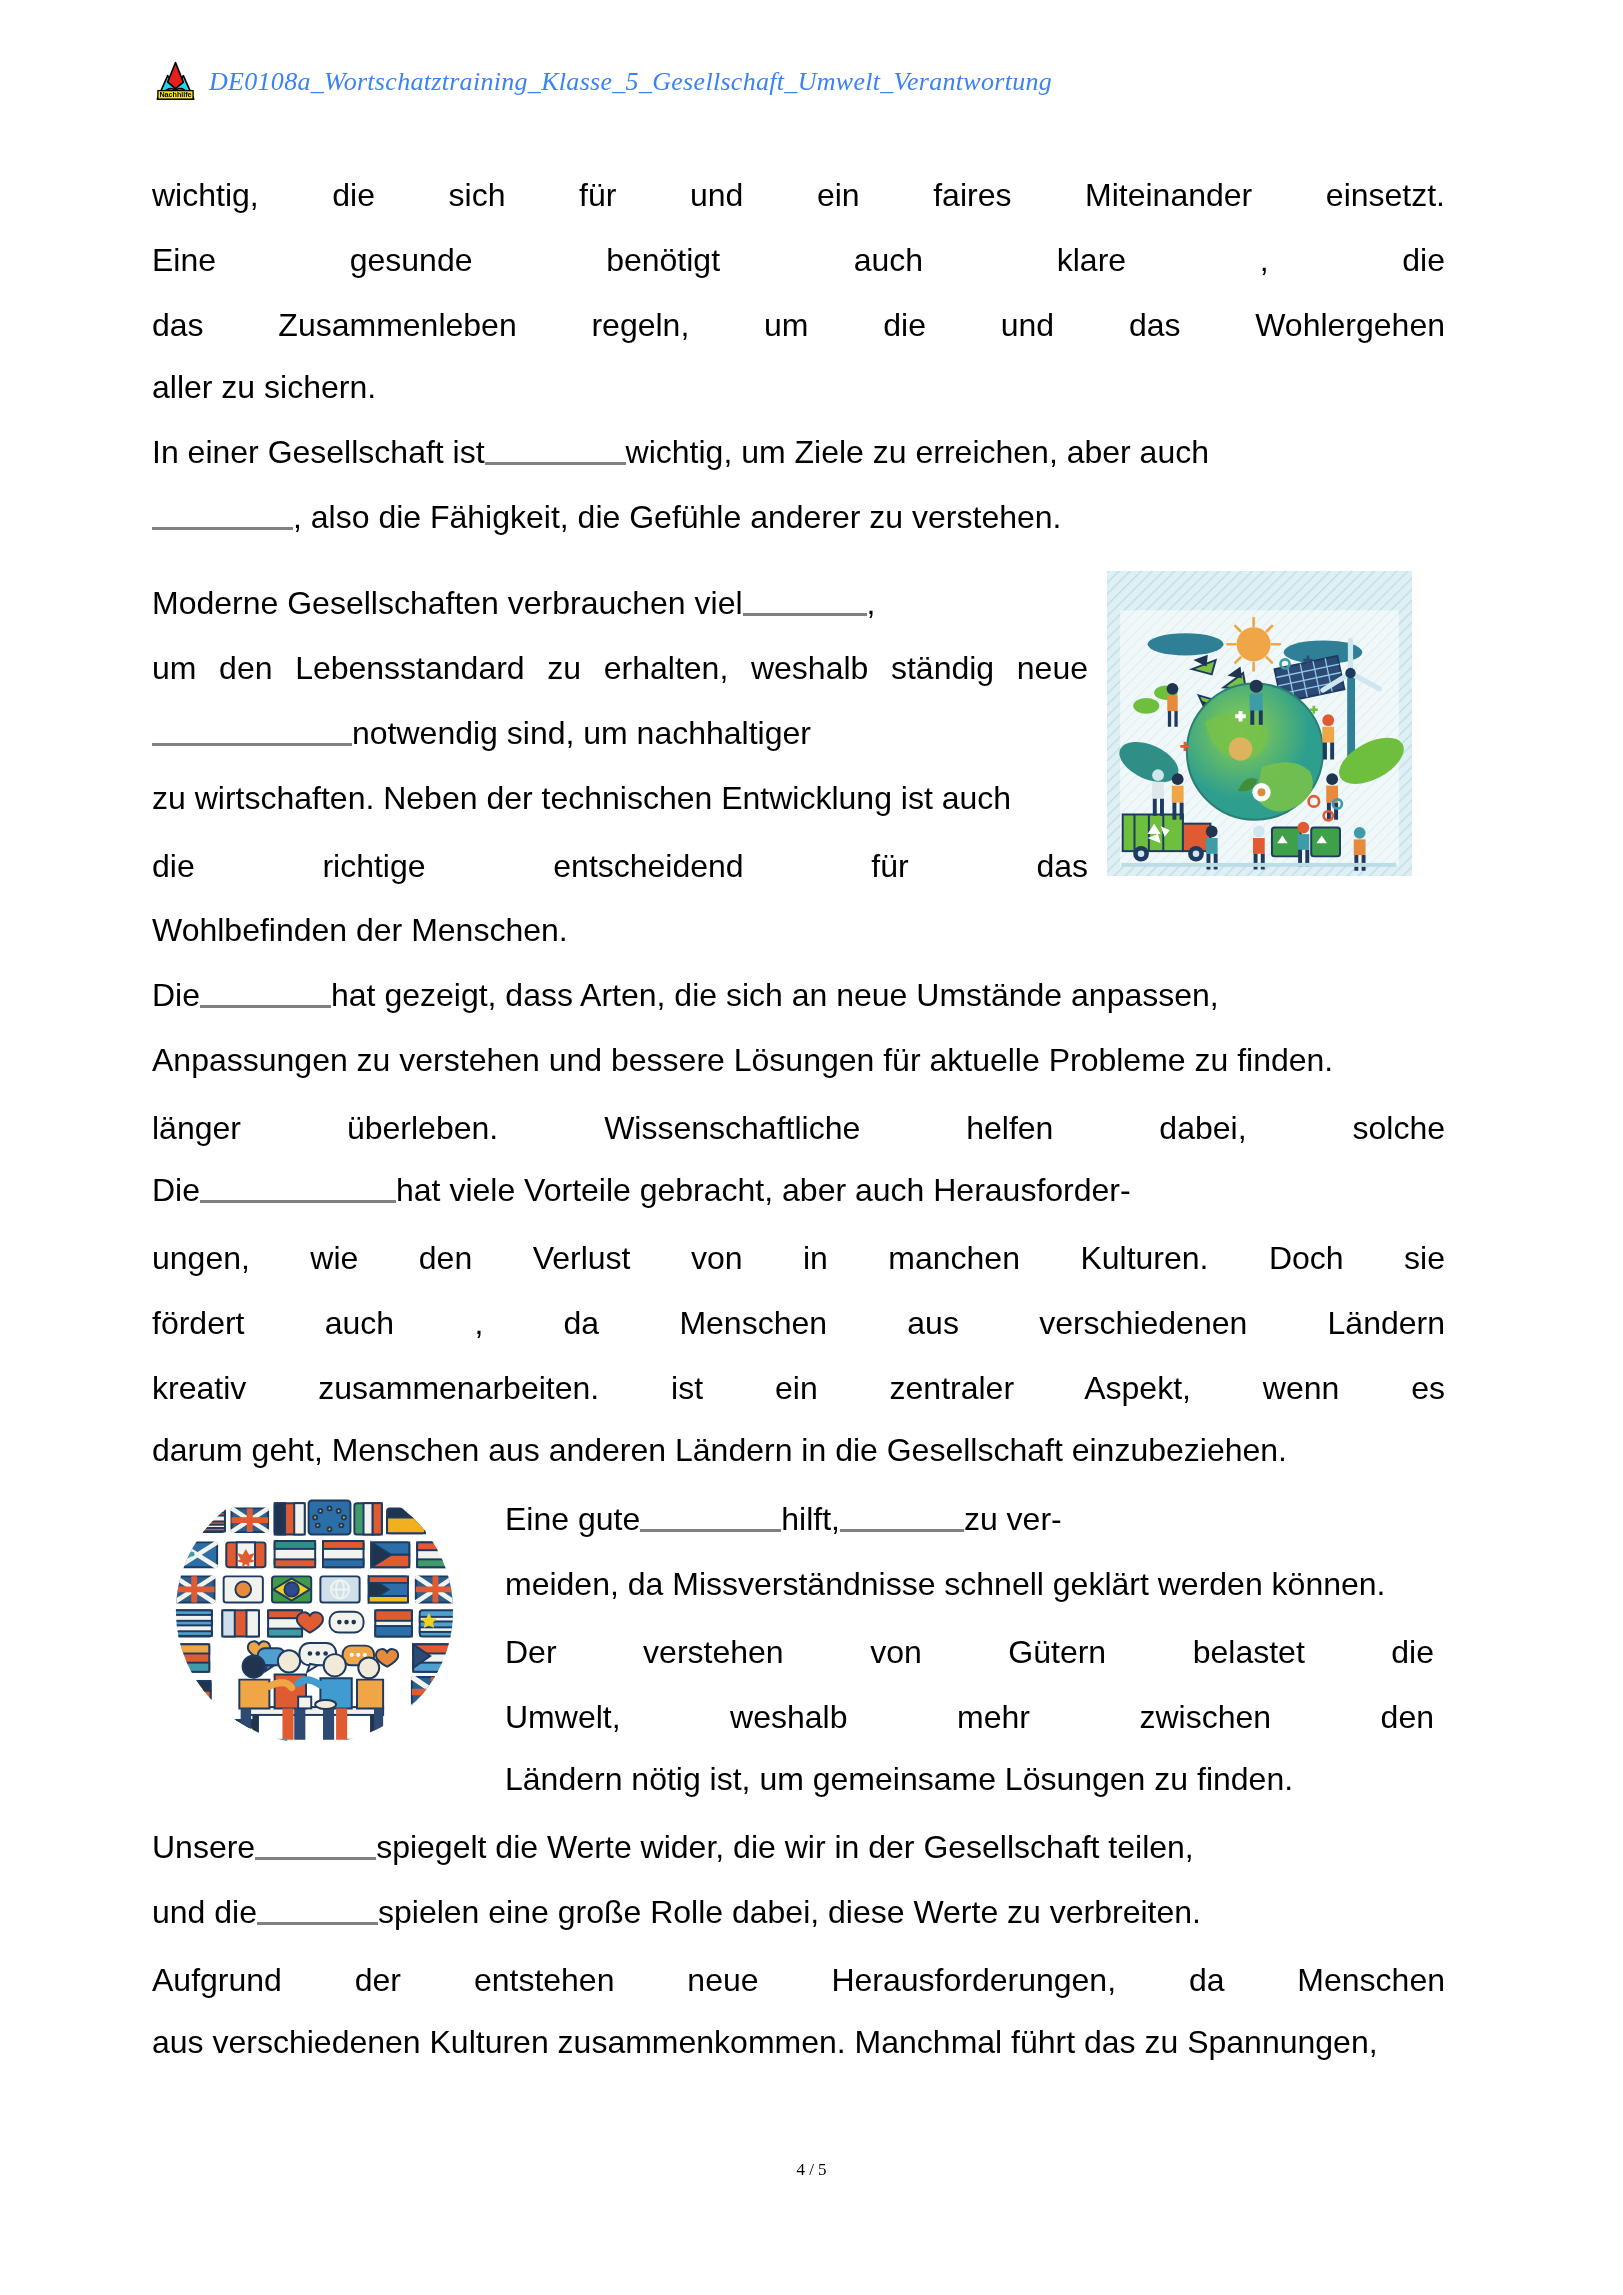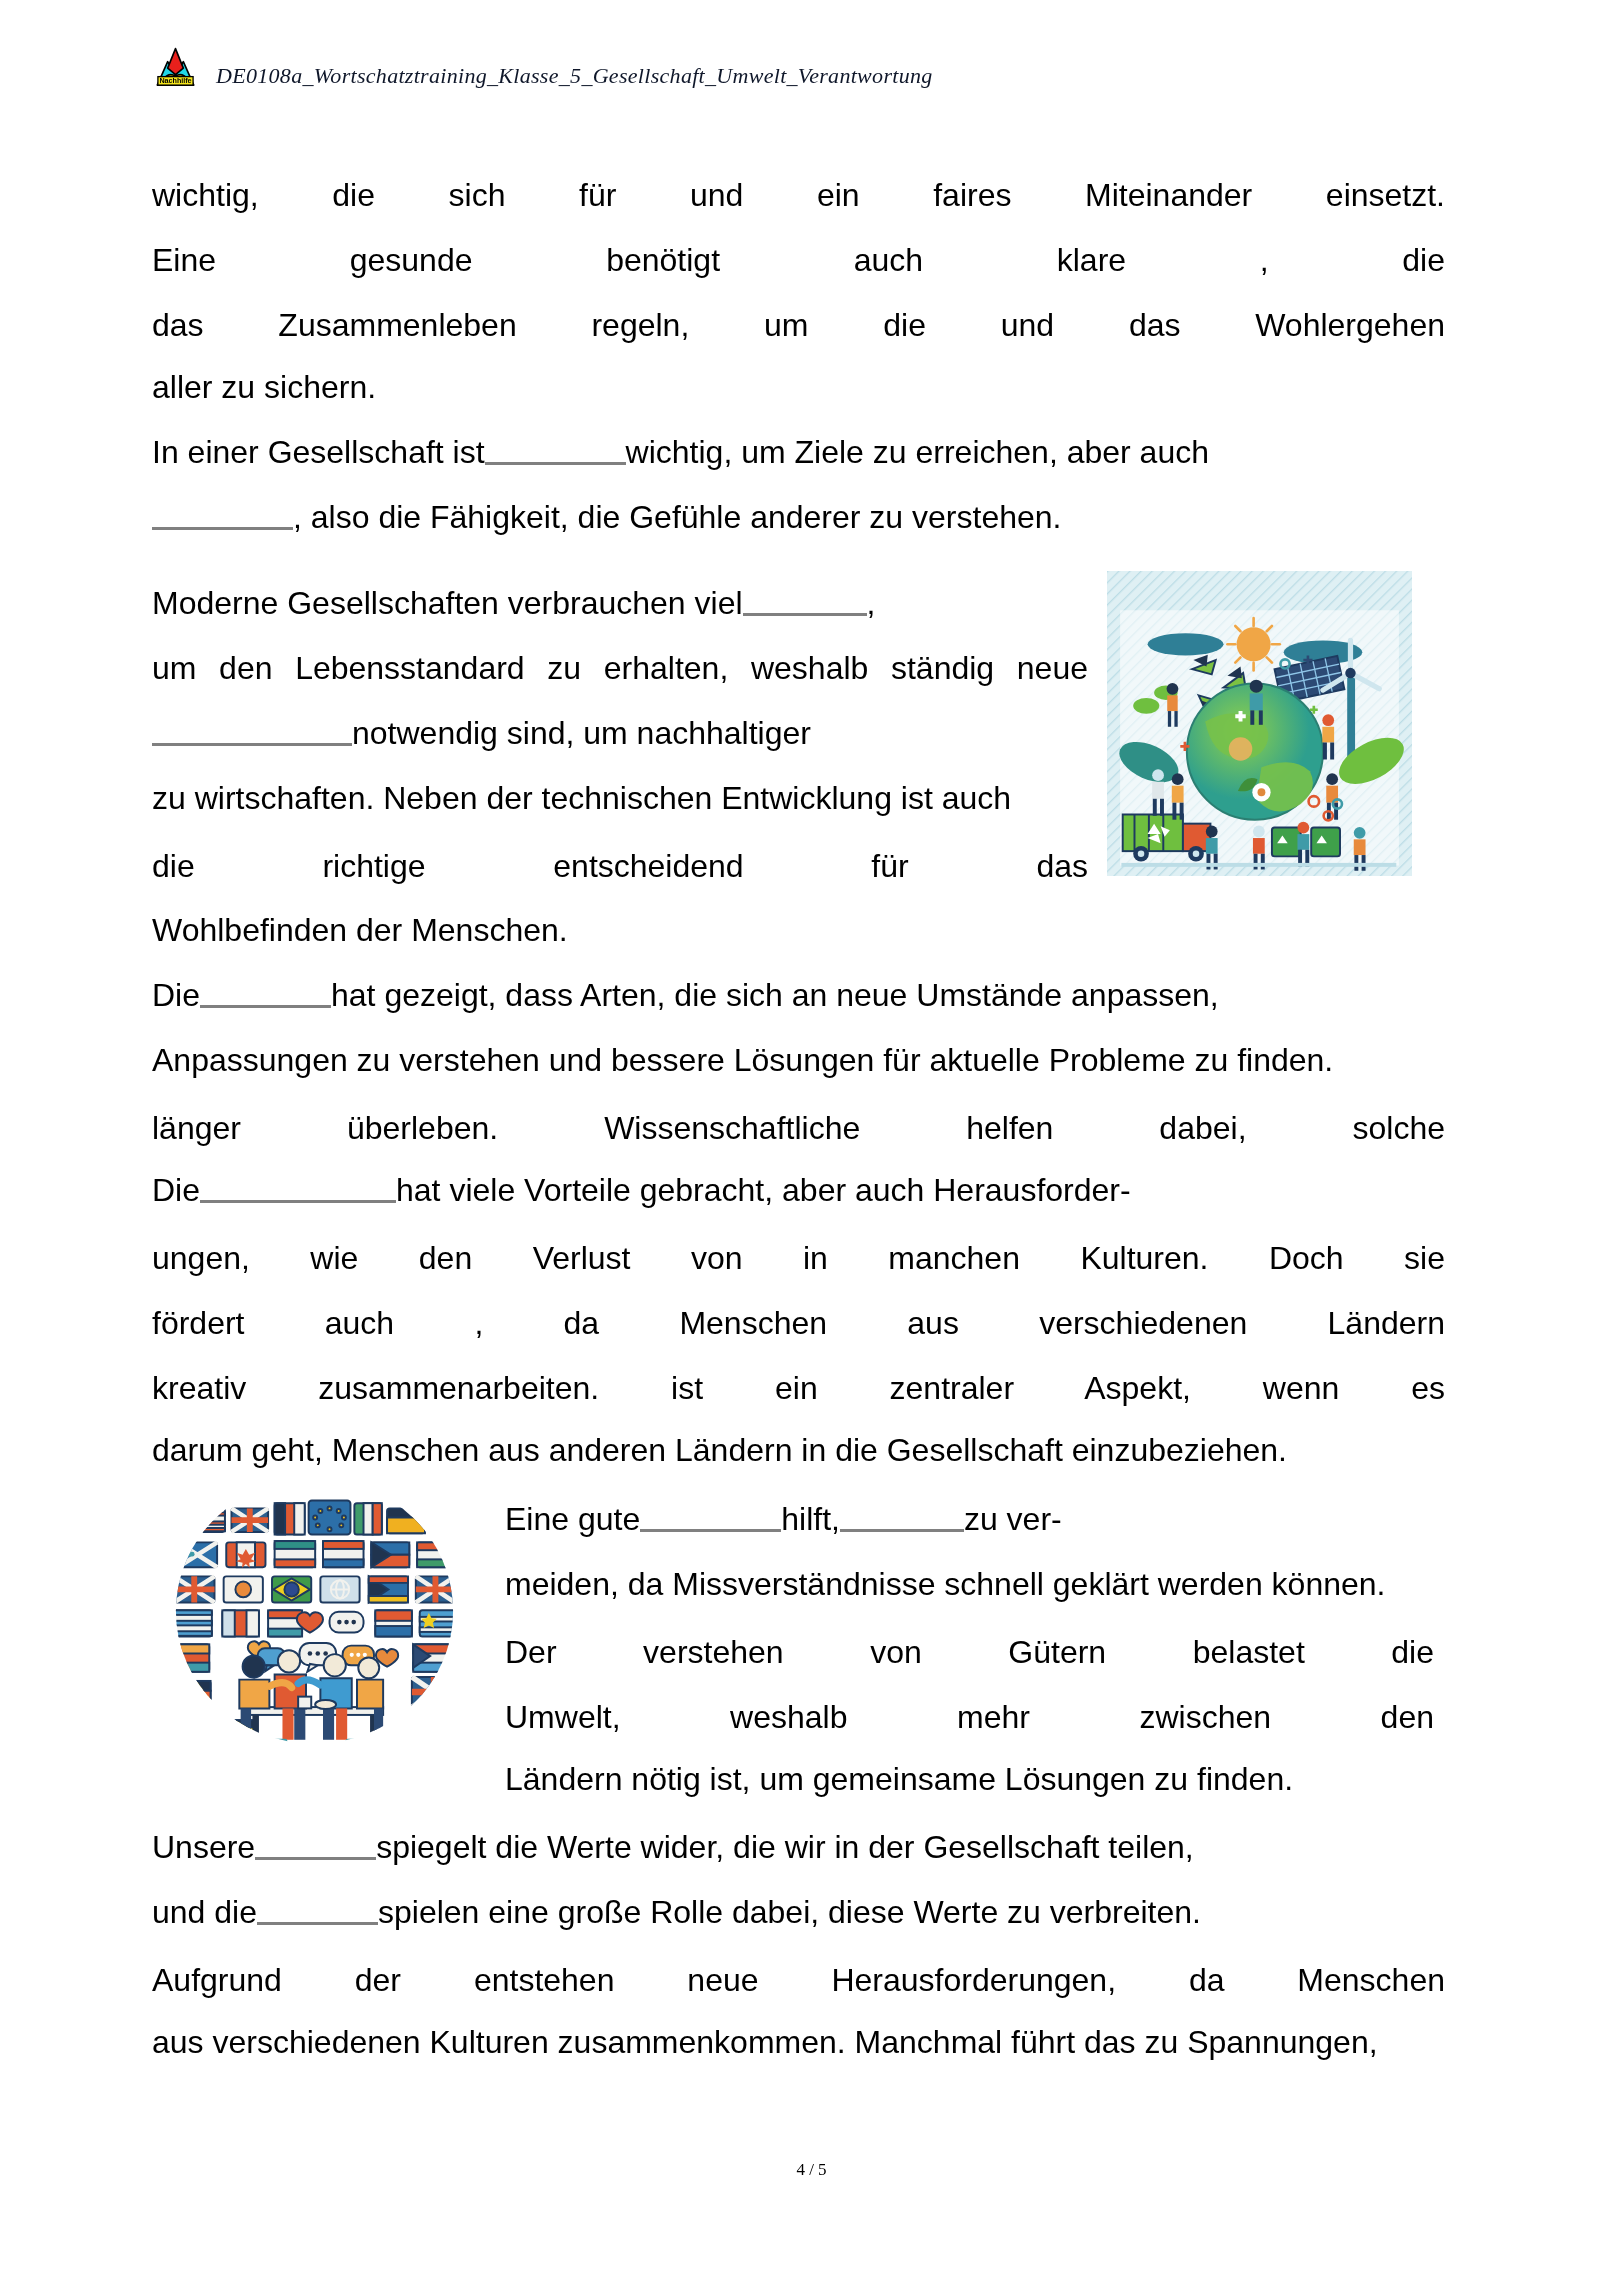--- a/index.html
+++ b/index.html
@@ -7,30 +7,30 @@
     width: 1623px; height: 2295px;
     background: #ffffff;
     font-family: "Liberation Sans", sans-serif;
     position: relative;
     overflow: hidden;
   }
   .page { position:absolute; inset:0; }
 
   
   .header {
-    position:absolute; left:152px; top:46px;
-    display:flex; align-items:flex-end; gap:17px;
+    position:absolute; left:152px; top:60px;
+    display:flex; align-items:center; gap:10px;
   }
   .logo { width:47px; height:43px; display:block; }
   .header-title {
     font-family:"Liberation Serif", serif;
     font-style: italic;
-    font-size: 22px;
+    font-size: 26px;
     letter-spacing: 0.3px;
-    color:#0f172a;
+    color:#3b82f6;
     white-space: nowrap;
   }
 
   
   .content {
     position:absolute;
     left:152px; top:160px;
     width: 1293px;
   }
   .ln {

